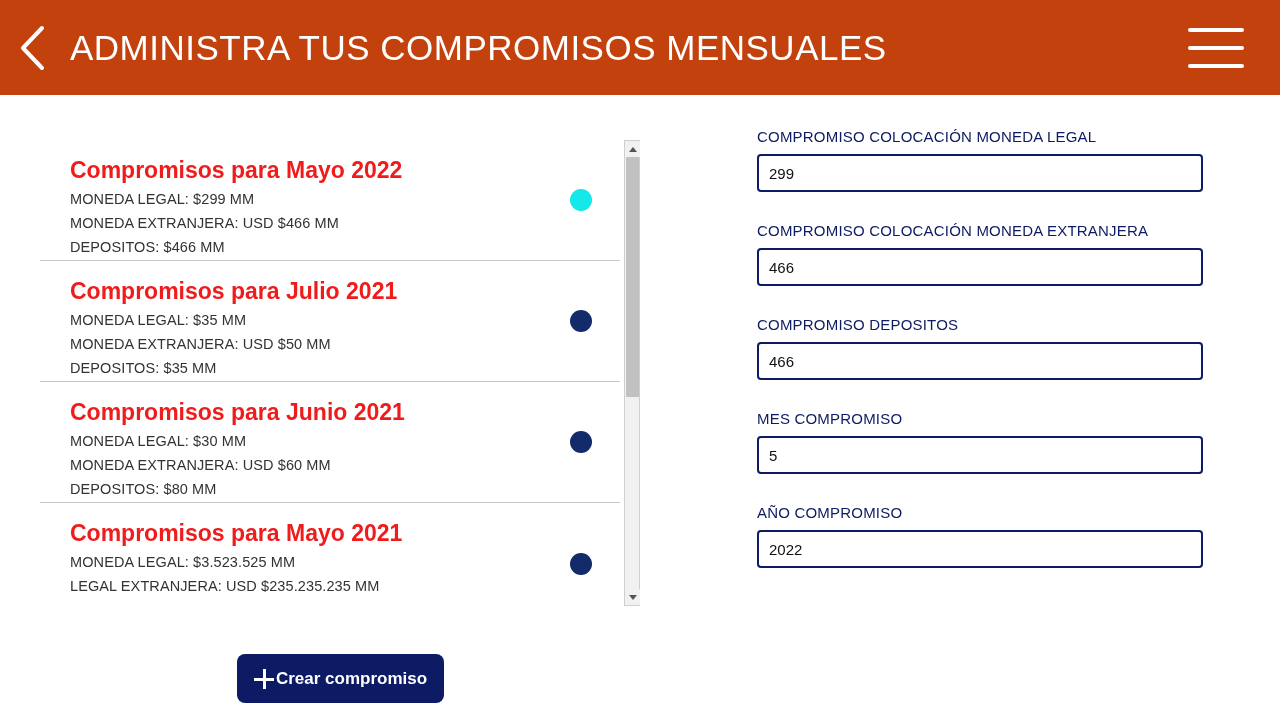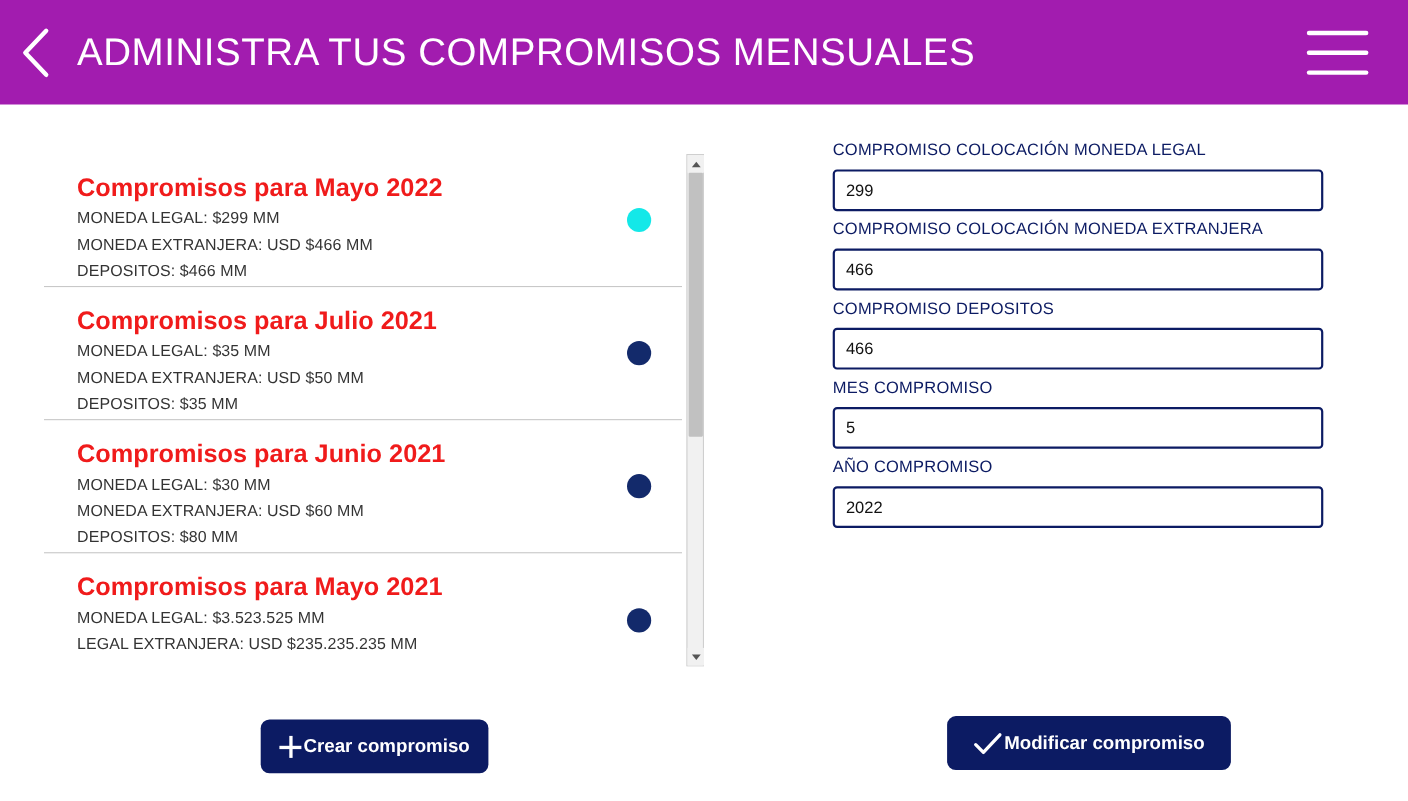--- a/index.html
+++ b/index.html
@@ -14,21 +14,21 @@
     position: relative;
     width: 1280px; height: 728px;
     background: #ffffff;
   }
 
   
   .header {
     position: absolute;
     top: 0; left: 0;
     width: 1280px; height: 95px;
-    background: #a21caf;
+    background: #c2410c;
     display: flex;
     align-items: center;
   }
   .back-btn {
     width: 64px; height: 95px;
     display: flex; align-items: center; justify-content: center;
     cursor: pointer;
   }
   .back-btn svg { display: block; }
   .header-title {
@@ -133,21 +133,21 @@
     border-radius: 1px;
     cursor: pointer;
   }
 
   
   .form-panel {
     position: absolute;
     left: 757px; top: 128px;
     width: 466px;
   }
-  .field { margin-bottom: 8px; }
+  .field { margin-bottom: 30px; }
   .field-label {
     display: block;
     color: #0c1b63;
     font-size: 15px;
     letter-spacing: 0.2px;
     margin-bottom: 9px;
   }
   .field-input {
     width: 446px;
     height: 38px;
@@ -294,22 +294,14 @@
       <input class="field-input" type="text" value="2022" style="">
     </div>
 
   </div>
 
   <button class="btn btn-create">
     <span class="plus-icon"></span>
     <span>Crear compromiso</span>
   </button>
 
-  <button class="btn btn-modify">
-    <span class="check-icon">
-      <svg width="26" height="20" viewBox="0 0 26 20" aria-hidden="true">
-        <polyline points="2,11 9,18 24,2" fill="none" stroke="#ffffff" stroke-width="3" stroke-linecap="round" stroke-linejoin="round"></polyline>
-      </svg>
-    </span>
-    <span>Modificar compromiso</span>
-  </button>
 
 </div>
 
 </body></html>

